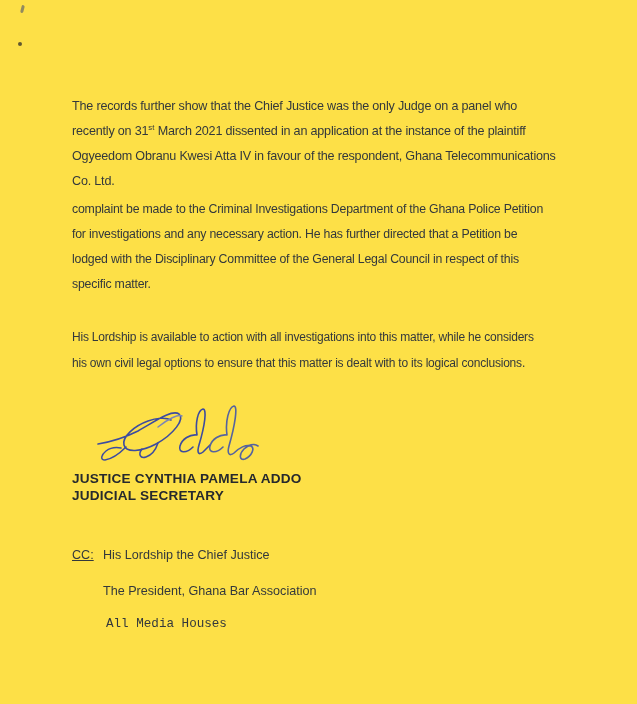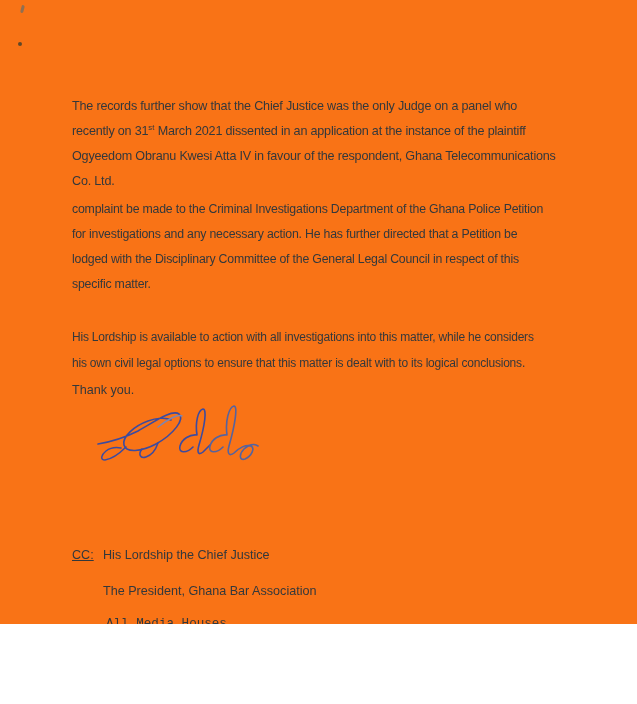--- a/index.html
+++ b/index.html
@@ -1,19 +1,19 @@
 <!DOCTYPE html>
 <html><head>
 <meta charset="utf-8">
 <style>
   html,body{margin:0;padding:0;}
   .page{
     position:relative;
-    width:637px;height:624px;
-    background:#f97316;
+    width:637px;height:704px;
+    background:#fde047;
     overflow:hidden;
     font-family:"Liberation Sans","DejaVu Sans",sans-serif;
     color:#33383c;
   }
   
   .speck-mark{
     position:absolute;left:21px;top:5px;width:2.5px;height:8px;
     background:#6e6e66;border-radius:2px;transform:rotate(14deg);opacity:.75;
   }
   .speck-dot{
@@ -65,37 +65,40 @@
     <span class="jline fit" style="word-spacing: 0px;">for investigations and any necessary action. He has further directed that a Petition be</span>
     <span class="jline fit" style="word-spacing: 0px;">lodged with the Disciplinary Committee of the General Legal Council in respect of this</span>
     <span class="jline">specific matter.</span>
   </div>
 
   <div class="block para-3">
     <span class="jline fit" style="word-spacing: 0px;">His Lordship is available to action with all investigations into this matter, while he considers</span>
     <span class="jline fit" style="word-spacing: 0px;">his own civil legal options to ensure that this matter is dealt with to its logical conclusions.</span>
   </div>
 
-  <div class="block closing">Thank you.</div>
 
   <svg class="signature" viewBox="0 0 168 70" fill="none" stroke-linecap="round" stroke-linejoin="round">
 
     <path d="M2 43 C14 41 28 37 42 30 C58 21 76 8 83 13 C89 18 78 33 60 43 C45 51 30 52 28 44 C26 36 38 25 52 20 C60 17 70 16 75 19" stroke="#3c4ba0" stroke-width="1.6"></path>
 
     <path d="M62 26 C72 18 82 13 86 15" stroke="#7c86b4" stroke-width="1.4"></path>
 
     <path d="M30 46 C24 52 16 58 9 59 C4 59 5 54 10 50 C14 47 20 46 25 47" stroke="#3c4ba0" stroke-width="1.5"></path>
 
     <path d="M62 42 C60 48 56 54 50 56 C44 58 42 53 46 48" stroke="#3c4ba0" stroke-width="1.5"></path>
 
     <path d="M97 46 C90 53 82 52 84 45 C86 38 94 33 101 34 C99 22 102 9 107 8 C111 8 109 24 103 44 C101 51 102 55 107 51 C110 48 112 46 114 44" stroke="#3c4ba0" stroke-width="1.6"></path>
 
     <path d="M127 46 C120 53 112 52 114 45 C116 38 124 33 131 34 C129 20 133 6 138 5 C142 5 139 24 133 45 C131 52 133 56 138 52 C143 47 150 43 155 45 C159 47 156 55 149 58 C143 60 143 53 148 48 C152 44 158 42 162 45" stroke="#55639f" stroke-width="1.6"></path>
   </svg>
 
+  <div class="block sig-names">
+    <div class="sig-name">JUSTICE CYNTHIA PAMELA ADDO</div>
+    <div class="sig-title">JUDICIAL SECRETARY</div>
+  </div>
 
   <div class="block cc">
     <div class="cc-row cc-row-1">
       <span class="cc-label">CC:</span>
       <span>His Lordship the Chief Justice</span>
     </div>
     <div class="cc-row cc-row-2">
       <span>The President, Ghana Bar Association</span>
     </div>
     <div class="cc-row cc-row-3">

